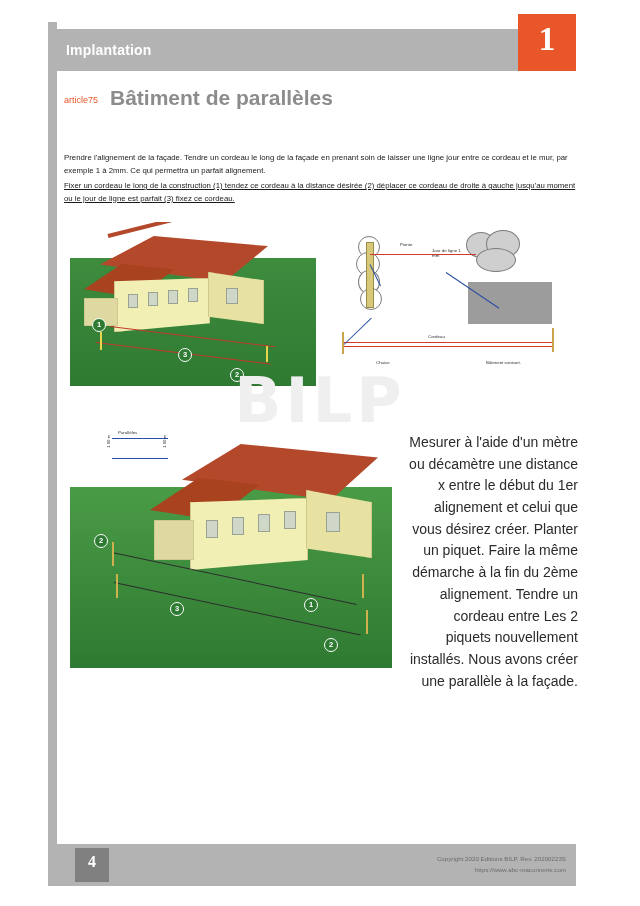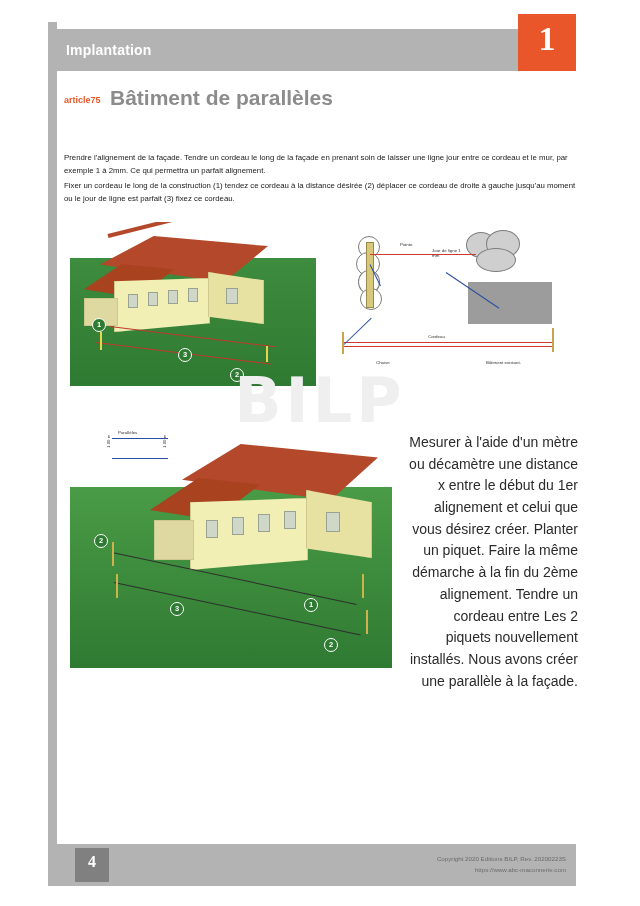--- a/index.html
+++ b/index.html
@@ -59,21 +59,21 @@
     font-weight: bold;
     color: #ffffff;
     font-family: "Liberation Serif", serif;
   }
 
   
   .article-label {
     position: absolute;
     left: 64px; top: 95px;
     font-size: 9px;
-    font-weight: bold;
+    font-weight: normal;
     color: #e8562a;
   }
   .doc-title {
     position: absolute;
     left: 110px; top: 86px;
     font-size: 21px;
     font-weight: bold;
     color: #8c8c8c;
   }
 
@@ -95,20 +95,21 @@
     color: #1a1a1a;
     line-height: 1.62;
   }
   .para2 {
     position: absolute;
     left: 64px; top: 180px;
     width: 512px;
     font-size: 7.8px;
     color: #1a1a1a;
     line-height: 1.62;
+    text-decoration: underline;
   }
 
   
   .watermark {
     position: absolute;
     left: 60px; top: 372px;
     width: 520px;
     text-align: center;
     font-size: 62px;
     font-weight: bold;

